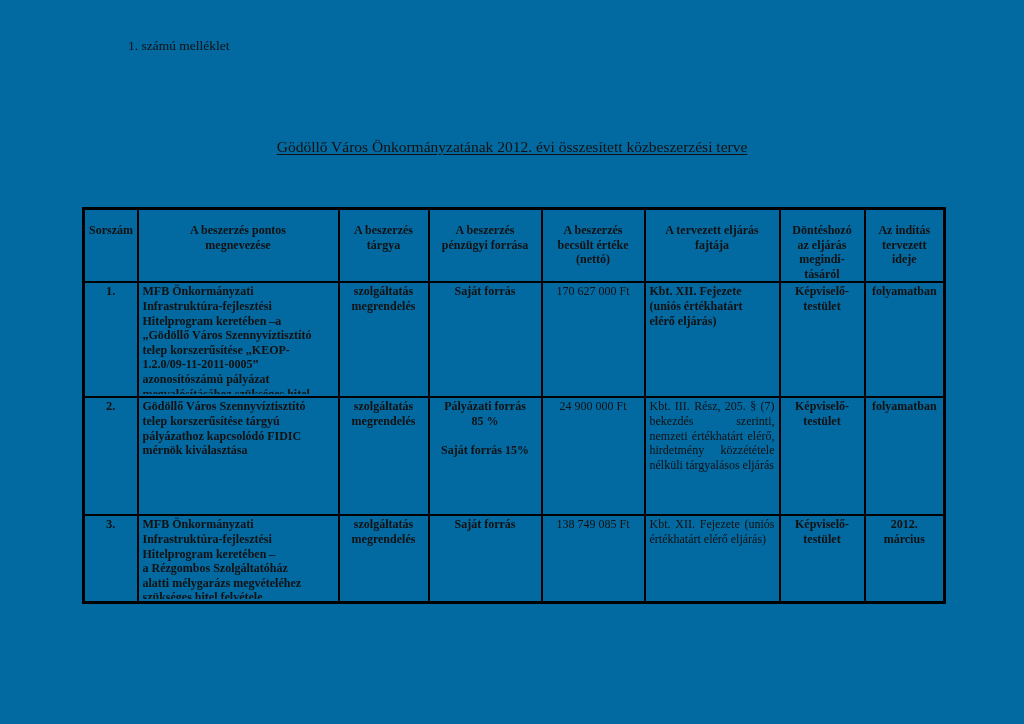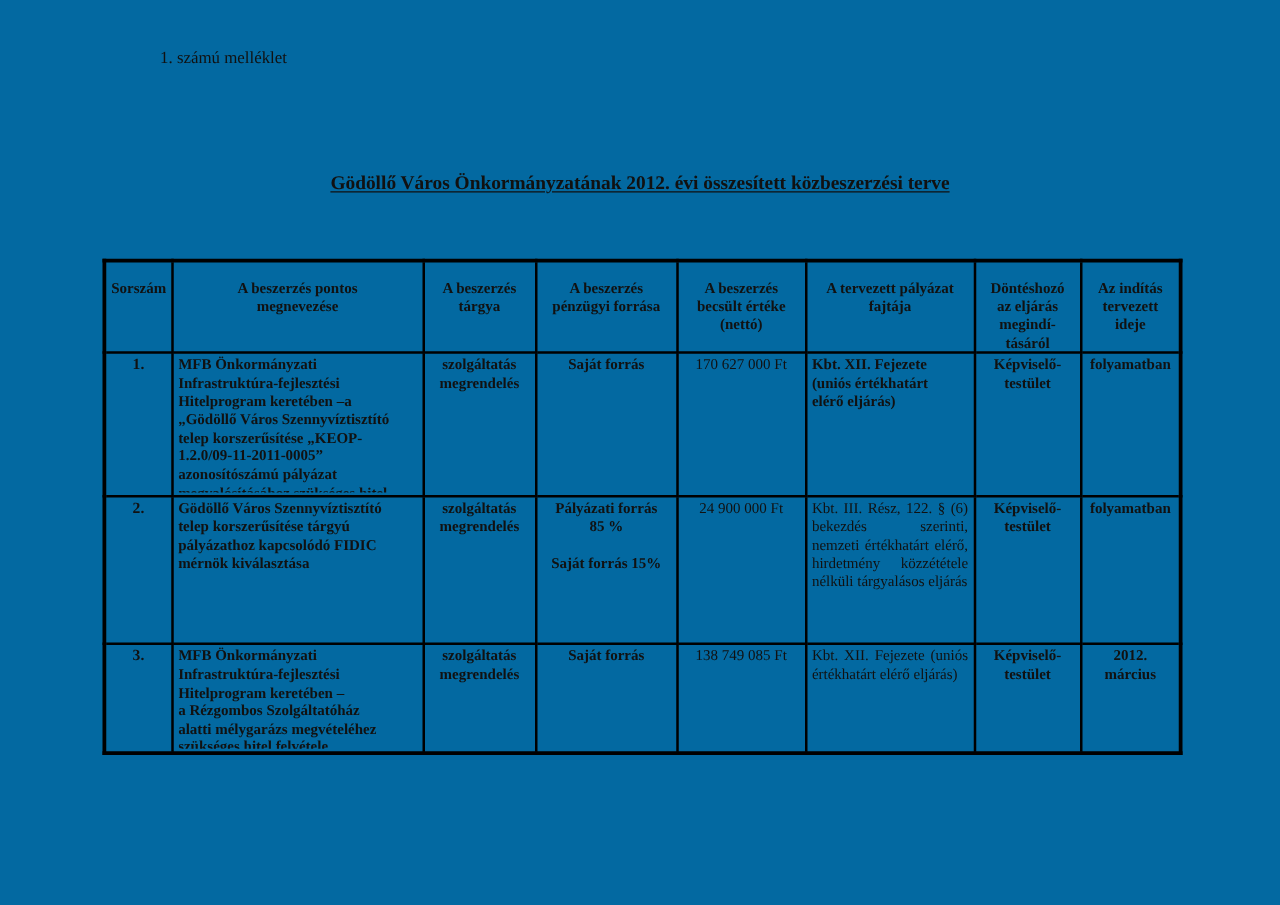--- a/index.html
+++ b/index.html
@@ -18,21 +18,21 @@
     left: 128px;
     top: 38px;
     font-size: 13.5px;
   }
   .doc-title {
     position: absolute;
     left: 0;
     top: 138px;
     width: 100%;
     text-align: center;
-    font-weight: bold;
+    font-weight: normal;
     font-size: 15.5px;
     text-decoration: underline;
     text-underline-offset: 2px;
   }
   table.plan {
     position: absolute;
     left: 82px;
     top: 207px;
     width: 861px;
     border-collapse: collapse;
@@ -90,21 +90,21 @@
         <th>Sorszám</th>
         <th>A beszerzés pontos
 megnevezése</th>
         <th>A beszerzés
 tárgya</th>
         <th>A beszerzés
 pénzügyi forrása</th>
         <th>A beszerzés
 becsült értéke
 (nettó)</th>
-        <th>A tervezett pályázat
+        <th>A tervezett eljárás
 fajtája</th>
         <th>Döntéshozó
 az eljárás
 megindí-
 tásáról</th>
         <th>Az indítás
 tervezett
 ideje</th>
       </tr>
 
@@ -138,21 +138,21 @@
 telep korszerűsítése tárgyú
 pályázathoz kapcsolódó FIDIC
 mérnök kiválasztása</td>
         <td class="c pre">szolgáltatás
 megrendelés</td>
         <td class="c pre">Pályázati forrás
 85 %
 
 Saját forrás 15%</td>
         <td class="c">24 900 000 Ft</td>
-        <td class="j">Kbt. III. Rész, 122. § (6) bekezdés szerinti, nemzeti értékhatárt elérő, hirdetmény közzététele nélküli tárgyalásos eljárás</td>
+        <td class="j">Kbt. III. Rész, 205. § (7) bekezdés szerinti, nemzeti értékhatárt elérő, hirdetmény közzététele nélküli tárgyalásos eljárás</td>
         <td class="c pre">Képviselő-
 testület</td>
         <td class="c pre">folyamatban</td>
       </tr>
 
       <tr class="row-3">
         <td class="num">3.</td>
         <td class="l">
           <div class="pre clip-r3">MFB Önkormányzati
 Infrastruktúra-fejlesztési

